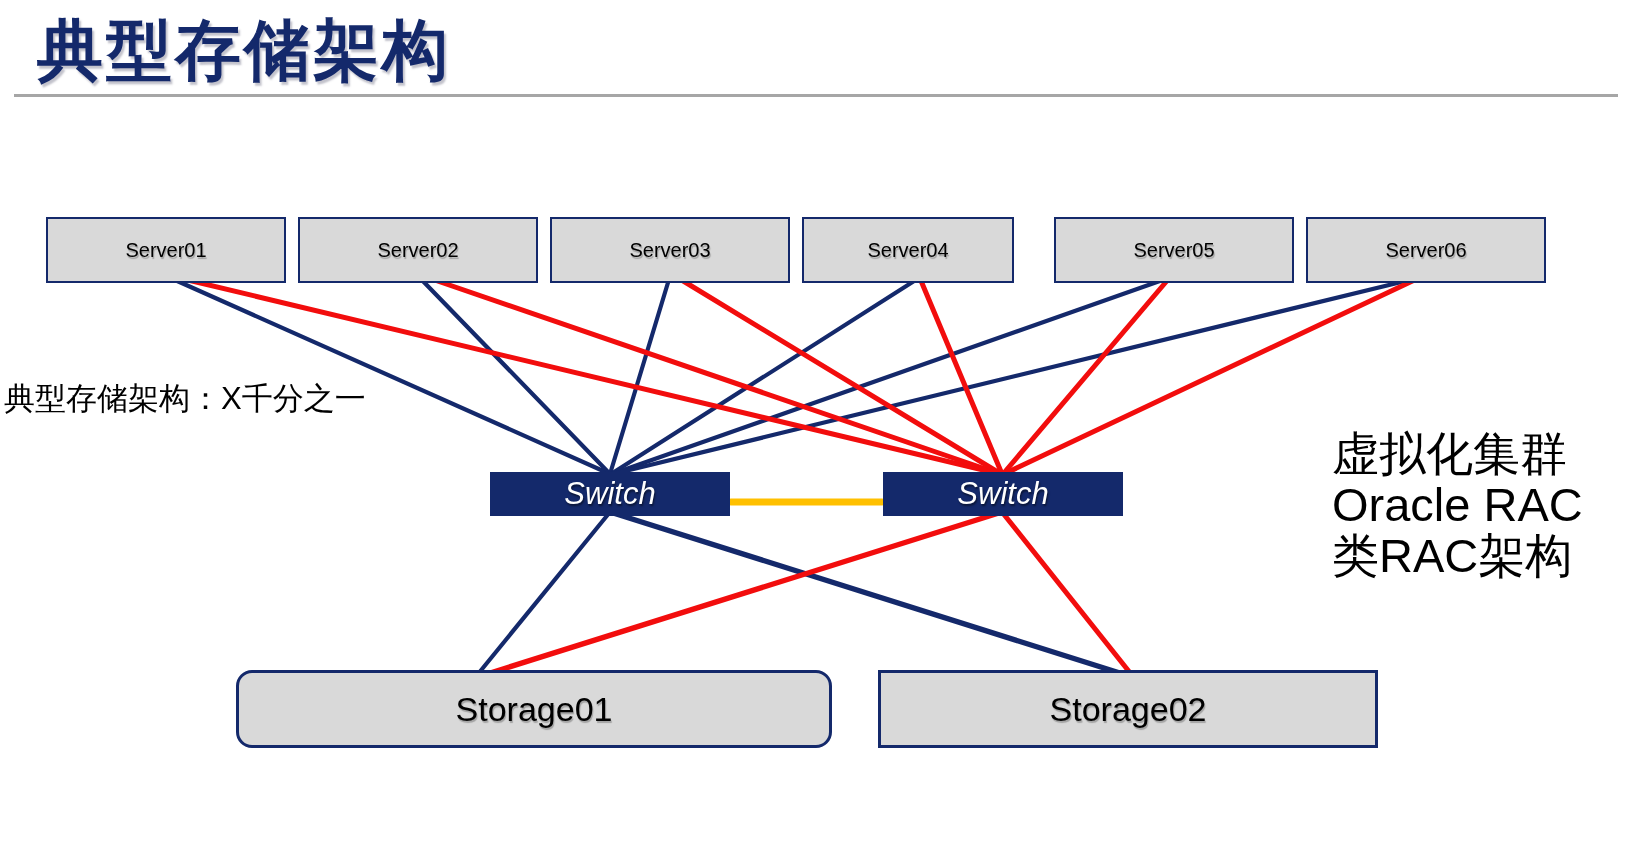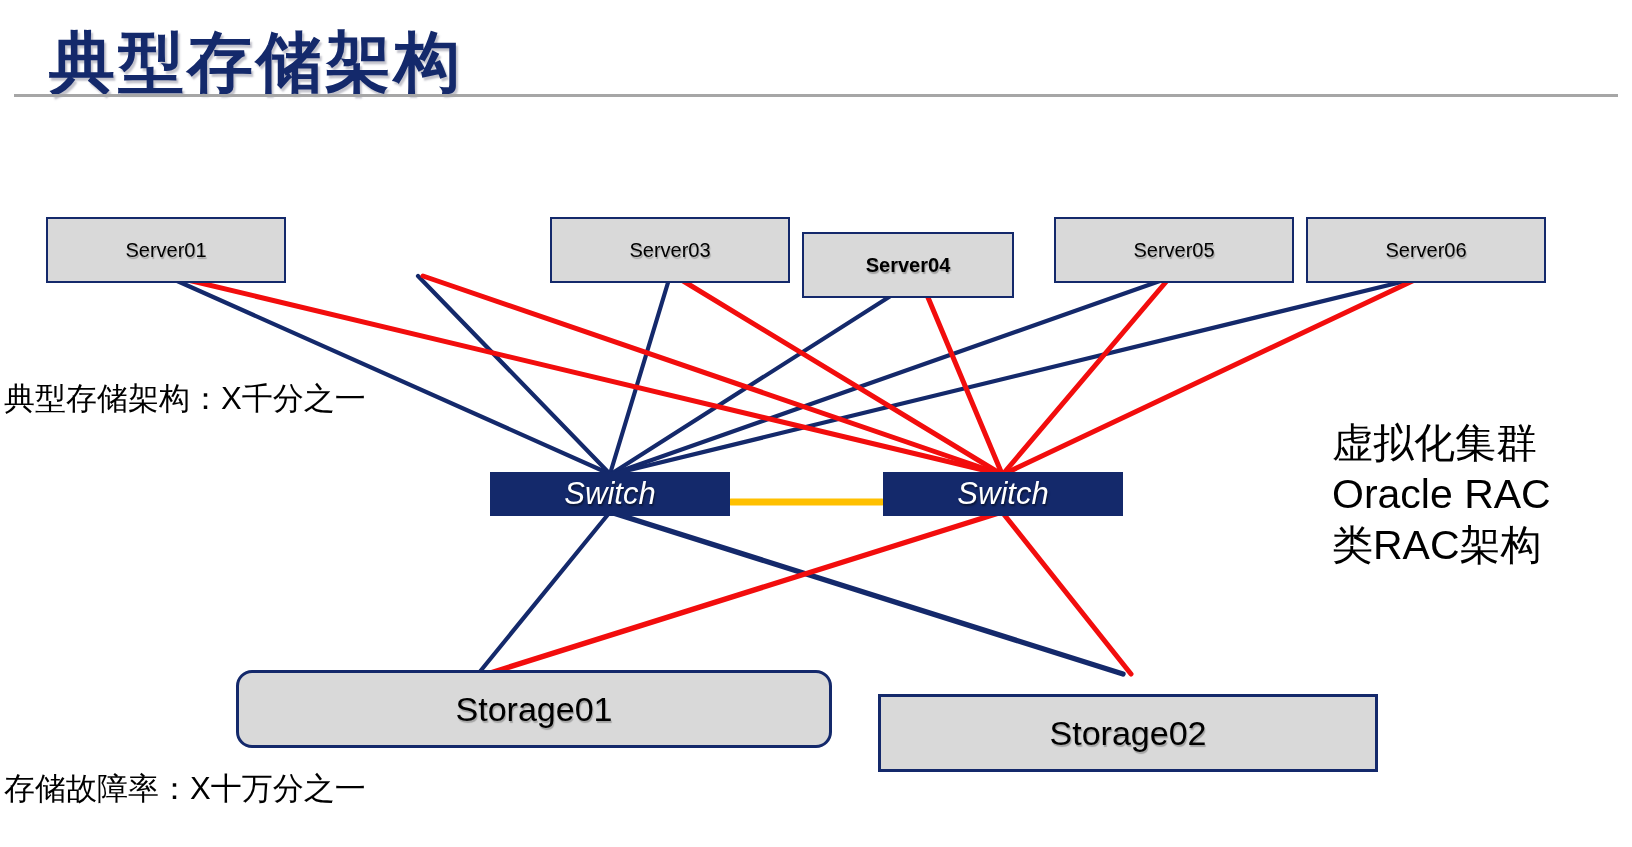--- a/index.html
+++ b/index.html
@@ -1,21 +1,21 @@
 <!DOCTYPE html>
 <html style="--navy: #14296b; --red: #f20d0d; --orange: #ffc000; --box-fill: #d9d9d9; --divider-gray: #a6a6a6; --switch-text: #ffffff; --text-black: #000000;"><head>
 <meta charset="utf-8">
 <style>
   html,body{margin:0;padding:0;background:#ffffff;}
   .stage{
     position:relative;width:1632px;height:847px;overflow:hidden;background:#ffffff;
     font-family:"Liberation Sans","DejaVu Sans",sans-serif;
   }
   .title{
-    position:absolute;left:33px;top:2px;margin:16px;
+    position:absolute;left:33px;top:2px;margin:4px;
     font-size:66px;font-weight:bold;letter-spacing:3px;
     color:var(--navy);text-shadow:2px 3px 2px rgba(120,120,140,0.45);
   }
   .divider{position:absolute;left:14px;top:94px;width:1604px;height:3px;background:var(--divider-gray);}
   svg.links{position:absolute;left:0;top:0;width:1632px;height:847px;z-index:1;}
   svg.links line{fill:none;stroke-linecap:round;}
   line.blue{stroke:var(--navy);stroke-width:4.2px;}
   line.red{stroke:var(--red);stroke-width:5px;}
   line.w-thick{stroke-width:5.4px;}
   line.orange{stroke:var(--orange);stroke-width:7px;stroke-linecap:butt;}
@@ -31,22 +31,22 @@
   .storage{font-size:34px;border-width:3px;}
   .switch{
     background:var(--navy);color:var(--switch-text);font-size:31px;
     text-shadow:1px 2px 2px rgba(0,0,0,0.5);
     font-style:italic;
   }
   .sideLabel{
     position:absolute;z-index:2;font-size:31px;color:var(--text-black);white-space:nowrap;
   }
   .annotation{
-    position:absolute;left:1332px;top:418px;z-index:2;
-    font-size:41px;line-height:51px;color:var(--text-black);white-space:nowrap;
+    position:absolute;left:1332px;top:428px;z-index:2;
+    font-size:47px;line-height:51px;color:var(--text-black);white-space:nowrap;
   }
 </style>
 </head>
 <body>
 
 <div class="stage">
 
   <h1 class="title">典型存储架构</h1>
   <div class="divider"></div>
 
@@ -74,33 +74,33 @@
 
     <g>
       <line class="blue" x1="610" y1="512" x2="478" y2="674"></line>
       <line class="blue w-thick" x1="610" y1="512" x2="1123" y2="674"></line>
       <line class="red w-thick" x1="1002" y1="512" x2="487" y2="674"></line>
       <line class="red" x1="1002" y1="512" x2="1131" y2="674"></line>
     </g>
   </svg>
 
   <div class="node grayBox server" style="left:46px;  top:217px;width:240px;height:66px;">Server01</div>
+  <div class="node grayBox server" style="left:298px; top:217px;width:240px;height:66px;">Server02</div>
   <div class="node grayBox server" style="left:550px; top:217px;width:240px;height:66px;">Server03</div>
-  <div class="node grayBox server" style="left:802px; top:232px;width:212px;height:66px;font-weight:bold;">Server04</div>
+  <div class="node grayBox server" style="left:802px; top:217px;width:212px;height:66px;">Server04</div>
   <div class="node grayBox server" style="left:1054px;top:217px;width:240px;height:66px;">Server05</div>
   <div class="node grayBox server" style="left:1306px;top:217px;width:240px;height:66px;">Server06</div>
 
   <div class="node switch" style="left:490px;top:472px;width:240px;height:44px;">Switch</div>
   <div class="node switch" style="left:883px;top:472px;width:240px;height:44px;">Switch</div>
 
   <div class="node grayBox storage" style="left:236px;top:670px;width:596px;height:78px;border-radius:16px;">Storage01</div>
-  <div class="node grayBox storage" style="left:878px;top:694px;width:500px;height:78px;">Storage02</div>
+  <div class="node grayBox storage" style="left:878px;top:670px;width:500px;height:78px;">Storage02</div>
 
   <div class="sideLabel" style="left:4px;top:378px;">典型存储架构：X千分之一</div>
-  <div class="sideLabel" style="left:4px;top:768px;">存储故障率：X十万分之一</div>
 
   <div class="annotation">
     <div>虚拟化集群</div>
     <div>Oracle RAC</div>
     <div>类RAC架构</div>
   </div>
 
 </div>
 
 </body></html>

